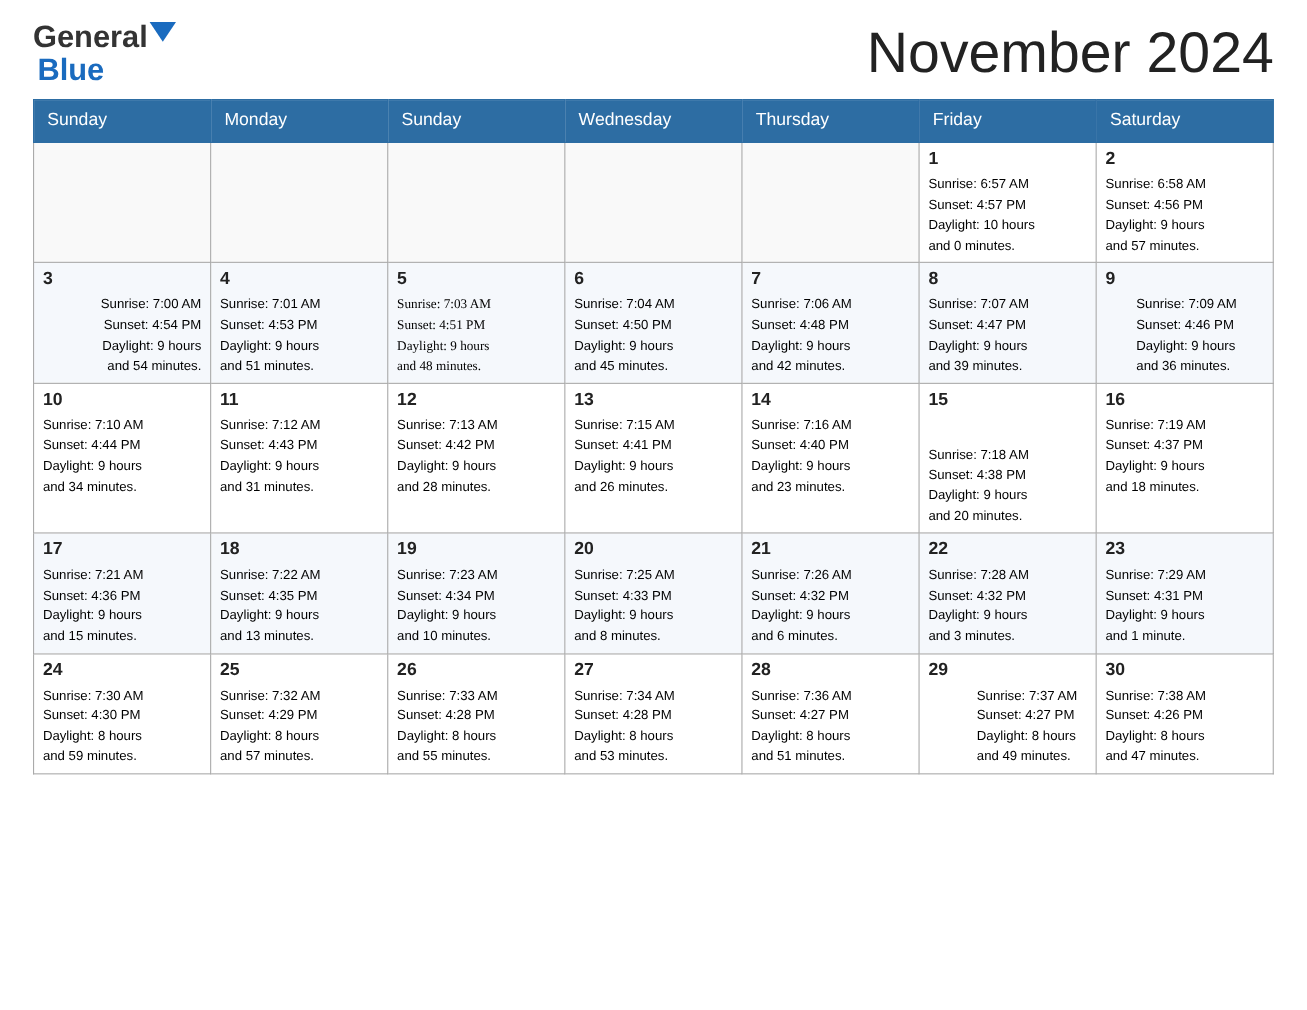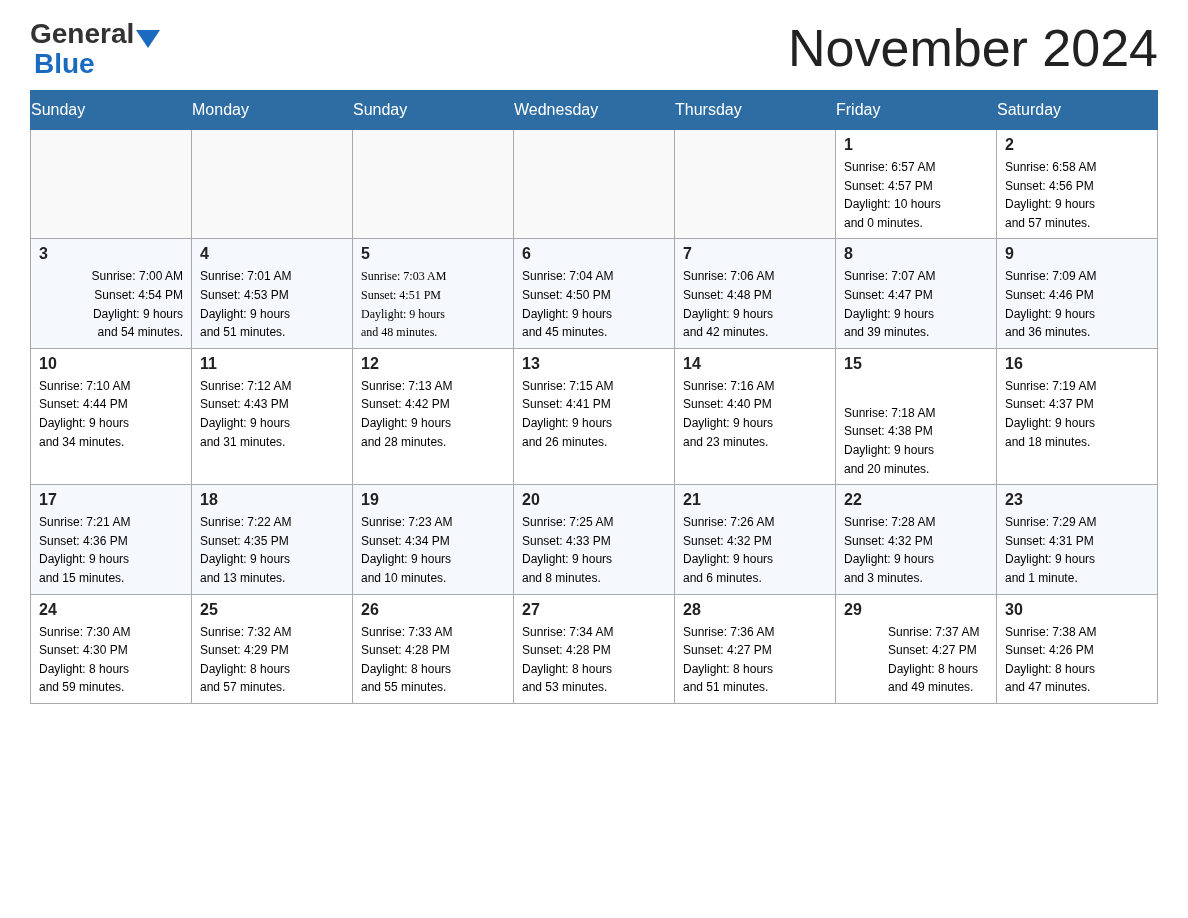--- a/index.html
+++ b/index.html
@@ -33,21 +33,21 @@
       height: 0;
       border-left: 12px solid transparent;
       border-right: 12px solid transparent;
       border-top: 18px solid #1a6bbf;
       display: inline-block;
       margin-left: 2px;
       vertical-align: middle;
     }
     .logo-first-line {
       display: flex;
-      align-items: flex-end;
+      align-items: flex-start;
     }
     .logo-second-line {
       color: #1a6bbf;
       font-size: 28px;
       font-weight: bold;
       margin-left: 4px;
     }
     .title-block {
       text-align: right;
     }
@@ -65,21 +65,21 @@
     .calendar {
       width: 100%;
       border-collapse: collapse;
       margin-top: 10px;
     }
     .calendar th {
       background-color: #2d6da3;
       color: #fff;
       font-size: 16px;
       font-weight: normal;
-      padding: 10px 0;
+      padding: 10px 12px;
       text-align: left;
       border: 1px solid #2d6da3;
     }
     .calendar td {
       border: 1px solid #aaa;
       vertical-align: top;
       padding: 6px 8px;
       width: calc(100% / 7);
       font-size: 13px;
       min-height: 110px;
@@ -202,21 +202,21 @@
         </td>
         <td>
           <span class="day-number">8</span>
           <div class="day-info" style="white-space: pre-line;">Sunrise: 7:07 AM
 Sunset: 4:47 PM
 Daylight: 9 hours
 and 39 minutes.</div>
         </td>
         <td>
           <span class="day-number">9</span>
-          <div class="day-info" style="white-space: pre-line;">Sunrise: 7:09 AM
+          <div class="day-info" style="white-space: pre-line; margin-left: 28px;">Sunrise: 7:09 AM
 Sunset: 4:46 PM
 Daylight: 9 hours
 and 36 minutes.</div>
         </td>
       </tr>
       <tr class="row-odd">
         <td>
           <span class="day-number">10</span>
           <div class="day-info" style="white-space: pre-line;">Sunrise: 7:10 AM
 Sunset: 4:44 PM

